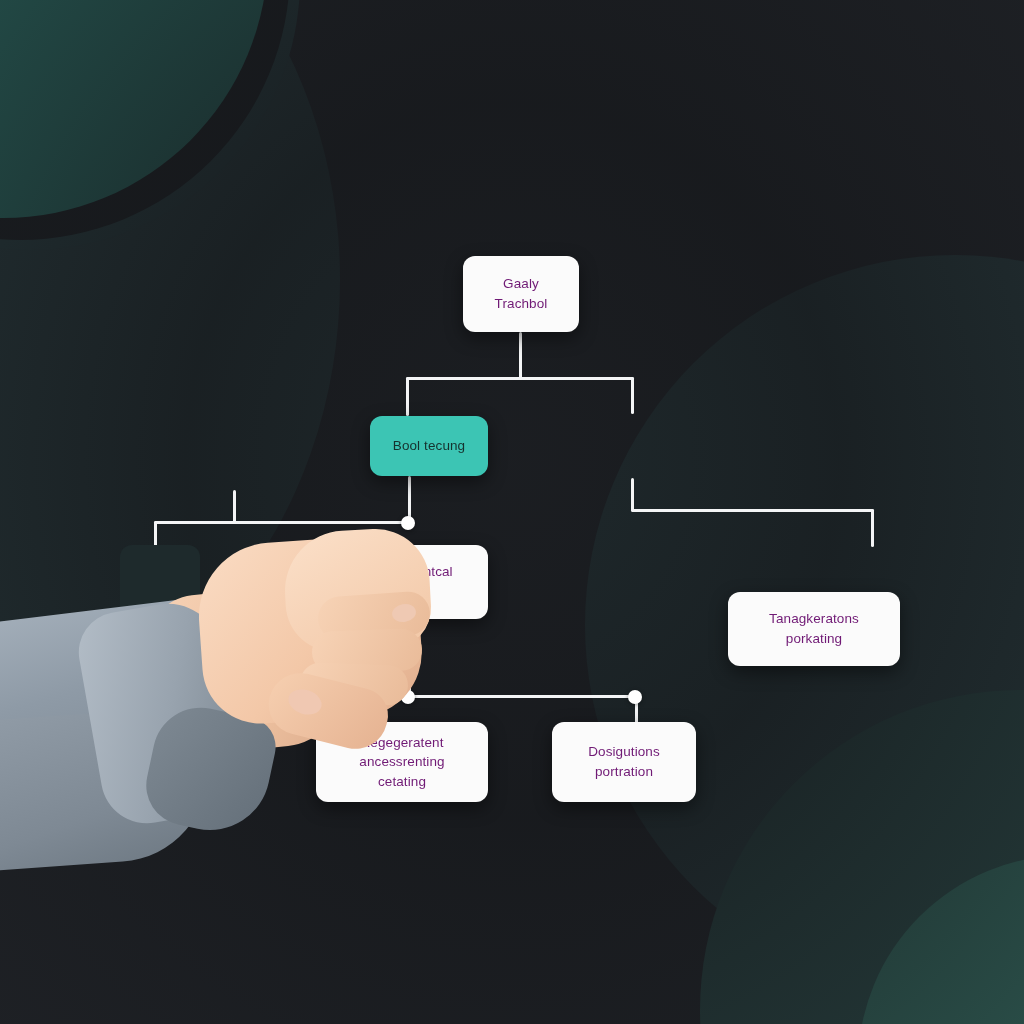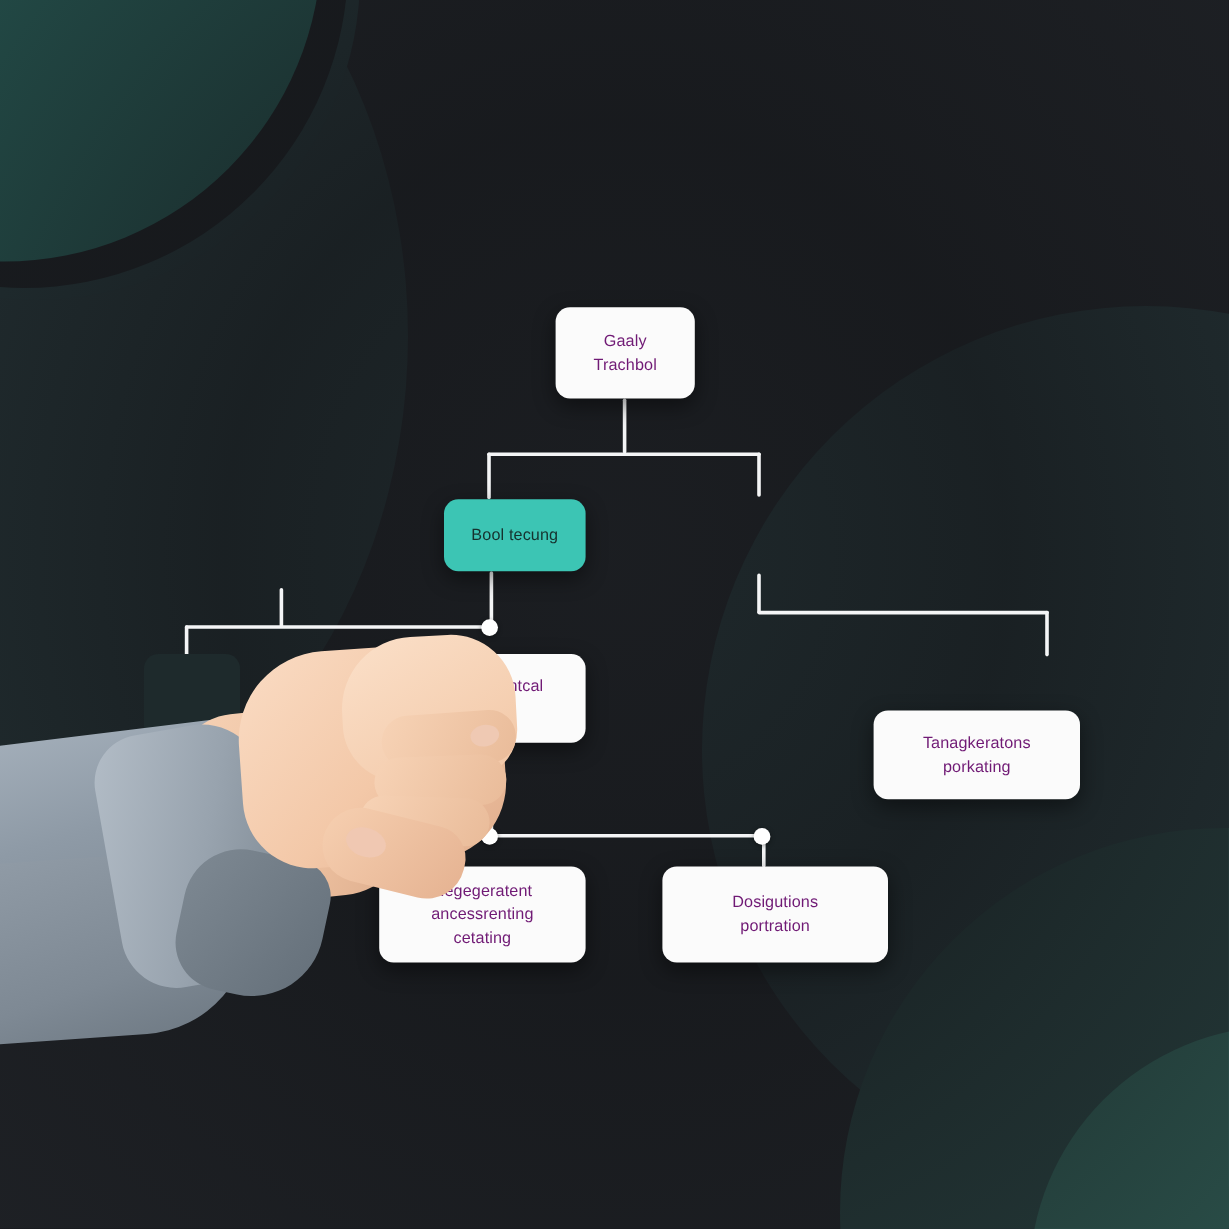--- a/index.html
+++ b/index.html
@@ -225,21 +225,21 @@
       <span class="label">Tanagkeratons
 porkating</span>
     </div>
 
     <div class="node" style="left:316px;top:722px;width:172px;height:80px;">
       <span class="label">Regegeratent
 ancessrenting
 cetating</span>
     </div>
 
-    <div class="node" style="left:552px;top:722px;width:188px;height:80px;">
+    <div class="node" style="left:552px;top:722px;width:144px;height:80px;">
       <span class="label">Dosigutions
 portration</span>
     </div>
   </div>
 
   <div id="hand-layer">
     <div class="sleeve" id="sleeve-main"></div>
     <div class="sleeve" id="sleeve-lower"></div>
     <div class="skin" id="wrist"></div>
     <div class="sleeve" id="sleeve-cuff"></div>

